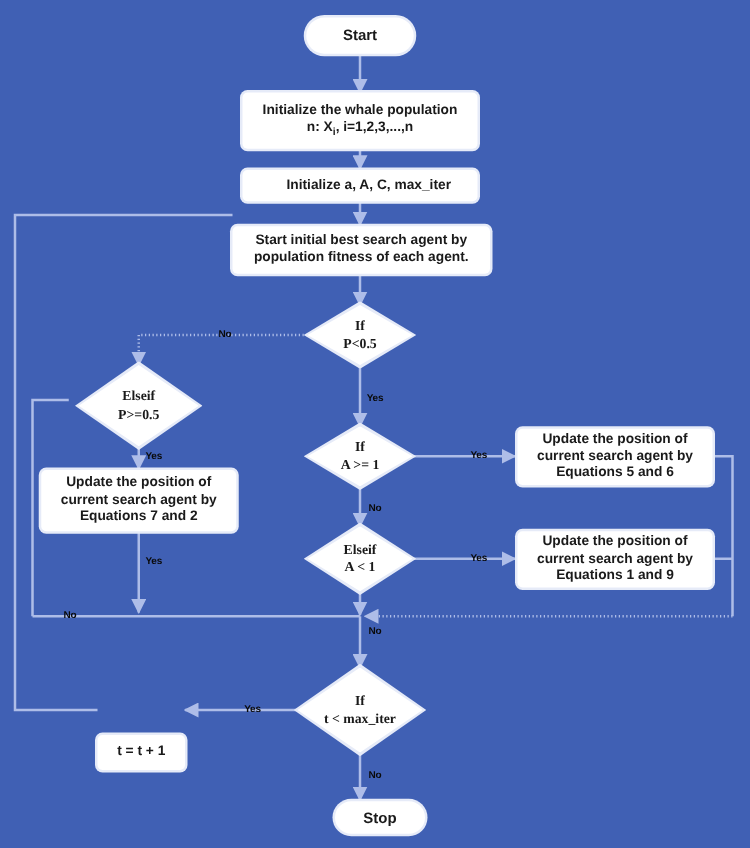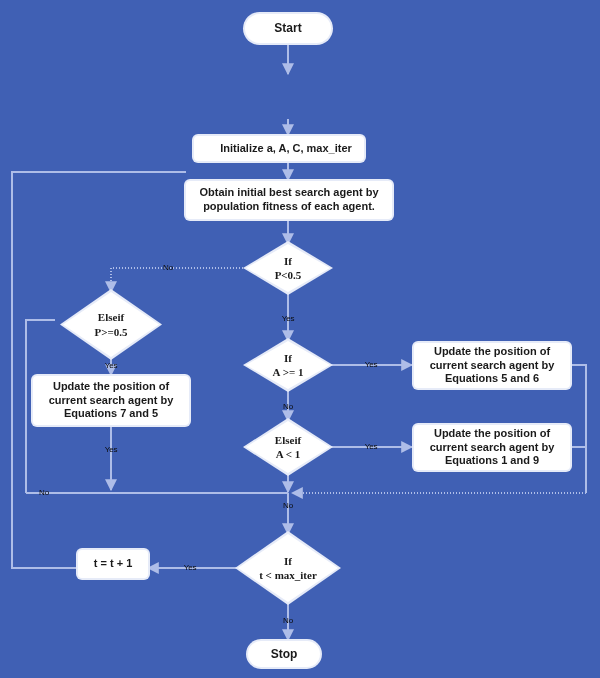--- a/index.html
+++ b/index.html
@@ -53,25 +53,26 @@
     position:absolute;inset:0;
     display:flex;align-items:center;justify-content:center;
     text-align:center;
     font-size:11px;font-weight:bold;color:#1a1a1a;
     line-height:1.3;
     white-space:nowrap;
   }
   .edge-label{
     position:absolute;
     font-size:8px;
-    font-weight:normal;
+    font-weight:bold;
     color:#0a0a0a;
     white-space:nowrap;
     letter-spacing:-0.2px;
     transform:translate(-50%,-50%);
+    margin-left:12px;
   }
   .sub{font-size:0.75em;vertical-align:sub;}
 </style>
 </head>
 <body>
 
 <div id="canvas">
 
   <svg class="edges" viewBox="0 0 600 678">
     <defs>
@@ -119,27 +120,33 @@
       <path d="M 78,568 L 12,568 L 12,172 L 186,172"></path>
 
       <path d="M 288,602 L 288,640" marker-end="url(#arrow)"></path>
     </g>
   </svg>
 
   <div class="node terminal" style="left:245px;top:14px;width:86px;height:29px;">
     <span>Start</span>
   </div>
 
-
-  <div class="node process" style="left:194px;top:136px;width:170px;height:25px;padding-left:20px;">
+  <div class="node process" style="left:194px;top:74px;width:188px;height:45px;flex-direction:column;">
+    <span>Initialize the whale population</span>
+    <span>
+      <span>n: X</span><span class="sub">i</span><span>, i=1,2,3,...,n</span>
+    </span>
+  </div>
+
+  <div class="node process" style="left:194px;top:136px;width:188px;height:25px;padding-left:20px;">
     <span>Initialize a, A, C, max_iter</span>
   </div>
 
   <div class="node process" style="left:186px;top:181px;width:206px;height:38px;flex-direction:column;">
-    <span>Obtain initial best search agent by</span>
+    <span>Start initial best search agent by</span>
     <span>population fitness of each  agent.</span>
   </div>
 
   <div class="decision-wrap" style="left:246px;top:244px;width:84px;height:48px;">
     <div class="decision-halo"></div>
     <div class="decision-shape"></div>
     <div class="decision-text">
       <div>
         <div>If</div>
         <div>P&lt;0.5</div>
@@ -188,39 +195,39 @@
 
   <div class="node process" style="left:414px;top:425px;width:156px;height:45px;flex-direction:column;">
     <span>Update the position of</span>
     <span>current search agent by</span>
     <span>Equations 1 and 9</span>
   </div>
 
   <div class="node process" style="left:33px;top:376px;width:156px;height:49px;flex-direction:column;">
     <span>Update the position of</span>
     <span>current search agent by</span>
-    <span>Equations 7 and 5</span>
+    <span>Equations 7 and 2</span>
   </div>
 
   <div class="decision-wrap" style="left:238px;top:534px;width:100px;height:68px;">
     <div class="decision-halo"></div>
     <div class="decision-shape"></div>
     <div class="decision-text">
       <div>
         <div>If</div>
         <div>t &lt; max_iter</div>
       </div>
     </div>
   </div>
 
-  <div class="node process" style="left:78px;top:550px;width:70px;height:28px;">
+  <div class="node process" style="left:78px;top:588px;width:70px;height:28px;">
     <span>t = t + 1</span>
   </div>
 
-  <div class="node terminal" style="left:248px;top:641px;width:72px;height:26px;">
+  <div class="node terminal" style="left:268px;top:641px;width:72px;height:26px;">
     <span>Stop</span>
   </div>
 
   <div class="edge-label" style="left:168px;top:267px;">No</div>
   <div class="edge-label" style="left:288px;top:318px;">Yes</div>
   <div class="edge-label" style="left:111px;top:365px;">Yes</div>
   <div class="edge-label" style="left:371px;top:364px;">Yes</div>
   <div class="edge-label" style="left:288px;top:406px;">No</div>
   <div class="edge-label" style="left:371px;top:446px;">Yes</div>
   <div class="edge-label" style="left:111px;top:449px;">Yes</div>

